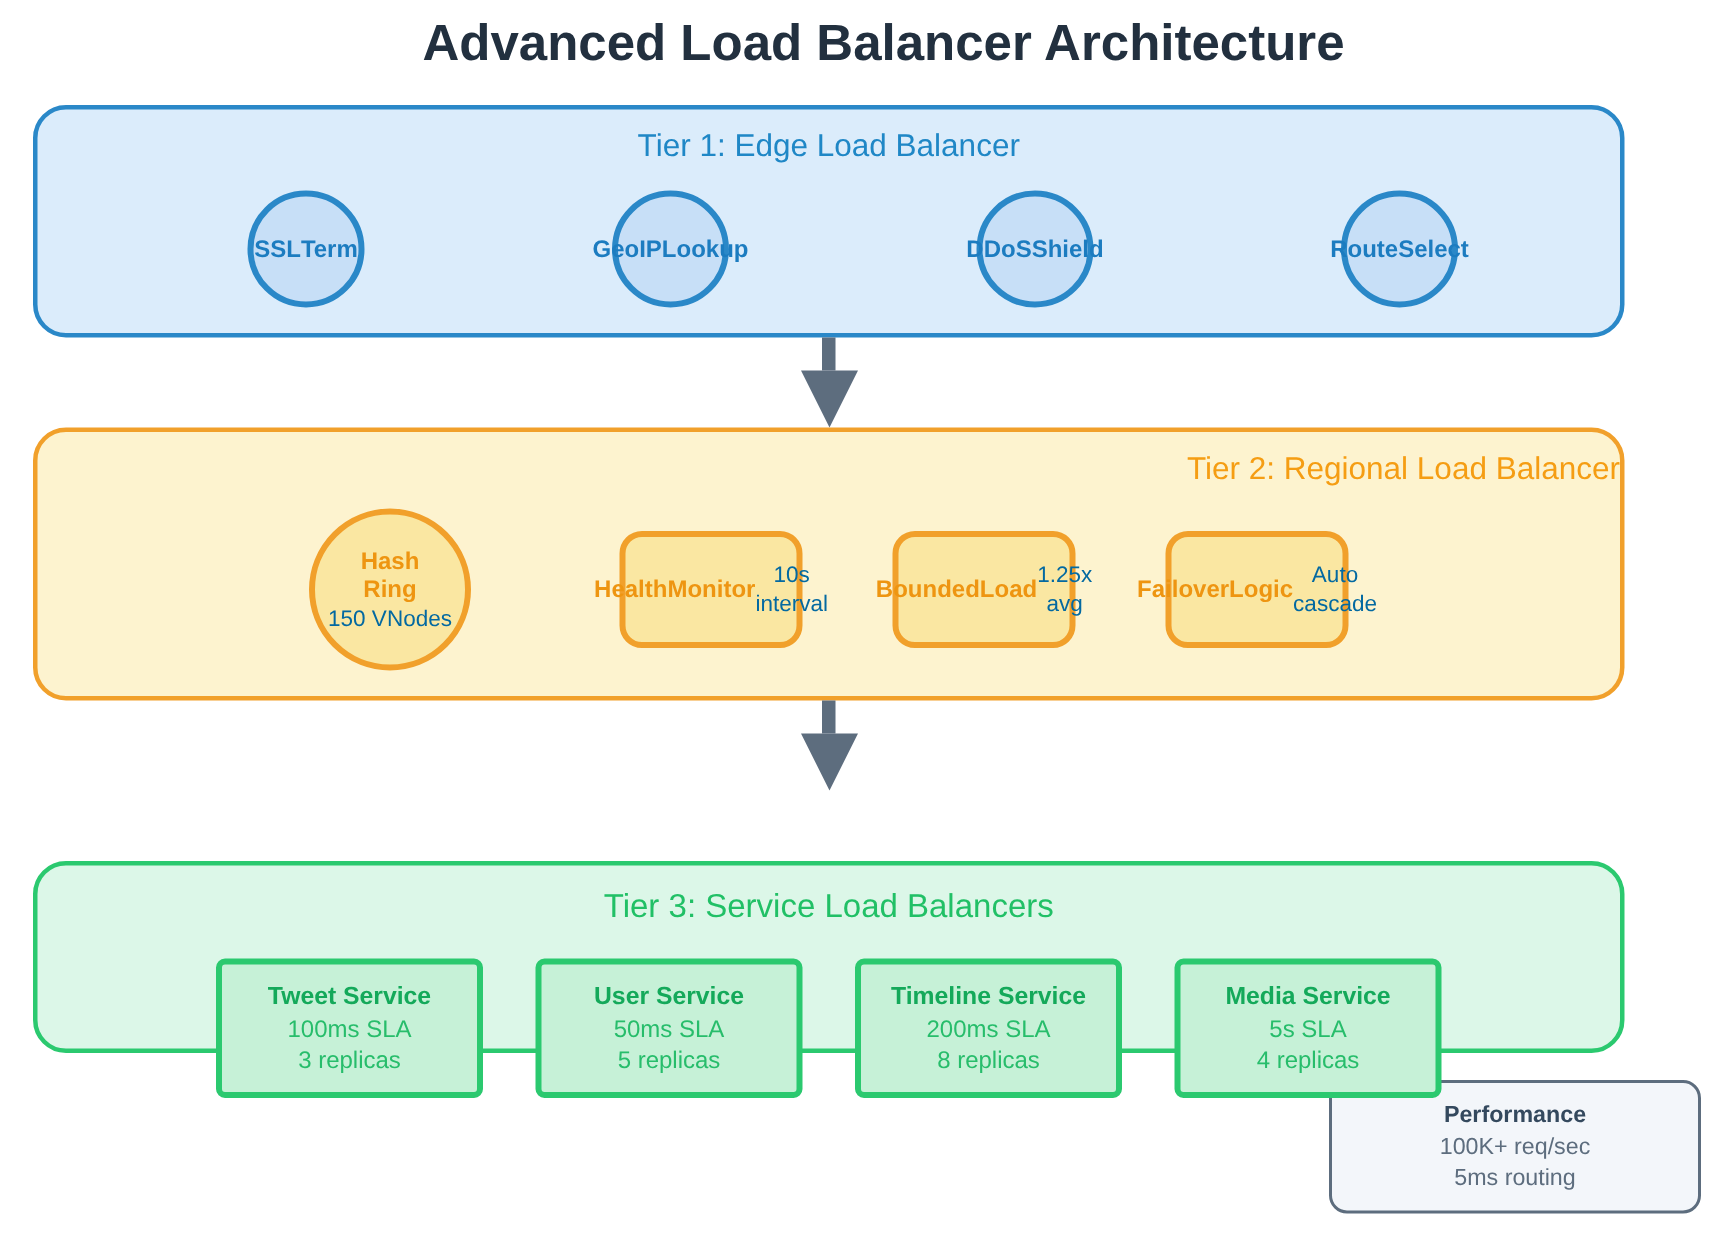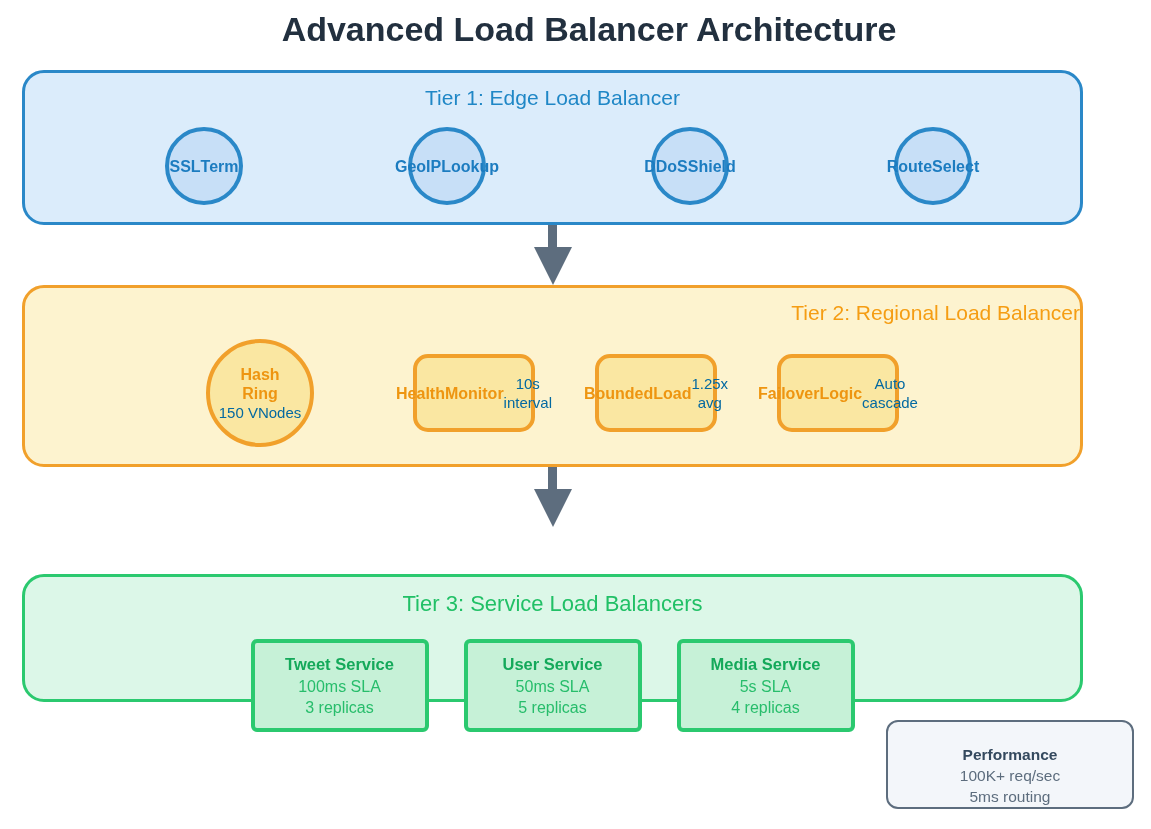--- a/index.html
+++ b/index.html
@@ -67,21 +67,21 @@
     width:0; height:0;
     border-left:19px solid transparent; border-right:19px solid transparent;
     border-top:38px solid #5d6d7e;
   }
 
   
   .perf {
     width:248px; height:89px; box-sizing:border-box;
     margin:18px 17px 4px auto;
     background:#f3f6fa; border:2px solid #5d6d7e; border-radius:12px;
-    display:flex; flex-direction:column; align-items:center; justify-content:flex-end; text-align:center;
+    display:flex; flex-direction:column; align-items:center; justify-content:center; text-align:center;
   }
   .perf-title { font-weight:bold; font-size:15.5px; line-height:21px; color:#34495e; display:block; }
   .perf-line { font-size:15.5px; line-height:21px; color:#5d6d7e; display:block; }
 </style>
 </head>
 <body>
 
 <div class="page">
 
   <h1 class="diagram-title">Advanced Load Balancer Architecture</h1>
@@ -151,20 +151,25 @@
         <span class="svc-name">Tweet Service</span>
         <span class="svc-line">100ms SLA</span>
         <span class="svc-line">3 replicas</span>
       </div>
       <div class="svc">
         <span class="svc-name">User Service</span>
         <span class="svc-line">50ms SLA</span>
         <span class="svc-line">5 replicas</span>
       </div>
       <div class="svc">
+        <span class="svc-name">Timeline Service</span>
+        <span class="svc-line">200ms SLA</span>
+        <span class="svc-line">8 replicas</span>
+      </div>
+      <div class="svc">
         <span class="svc-name">Media Service</span>
         <span class="svc-line">5s SLA</span>
         <span class="svc-line">4 replicas</span>
       </div>
     </div>
   </section>
 
   <div class="perf">
     <span class="perf-title">Performance</span>
     <span class="perf-line">100K+ req/sec</span>

